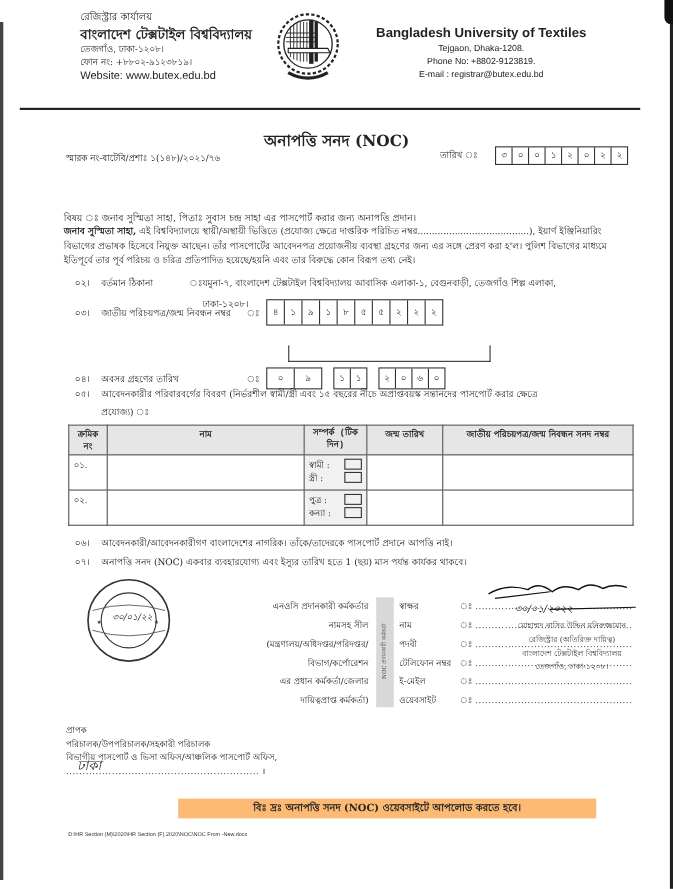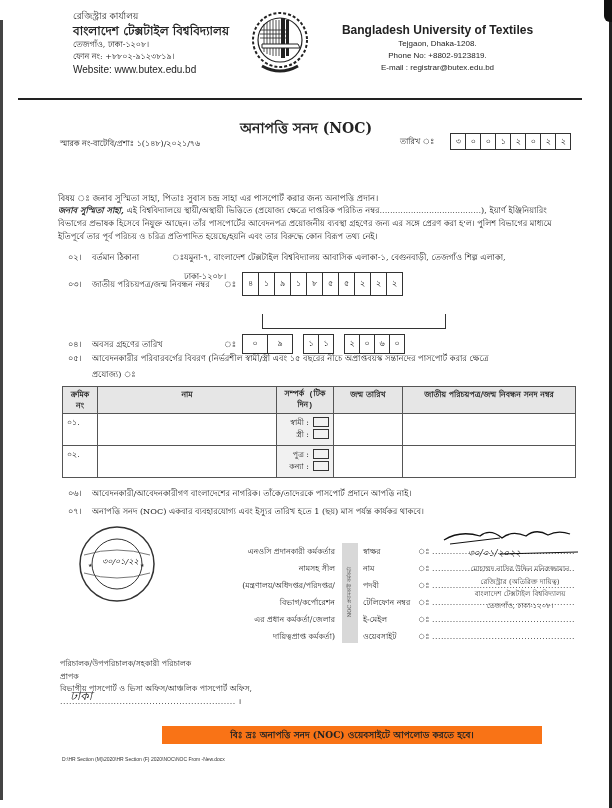--- a/index.html
+++ b/index.html
@@ -22,51 +22,51 @@
   .hdr-rule{position:absolute;left:18px;top:98px;width:564px;height:2px;background:#222;}
   
   .title{position:absolute;left:0;width:612px;top:117px;text-align:center;font-size:14px;font-weight:bold;}
   .memo{position:absolute;left:60px;top:137px;font-size:8px;}
   .date-wrap{position:absolute;left:400px;top:133px;display:flex;align-items:center;font-size:8px;}
   .digbox{display:inline-flex;border:1px solid #333;}
   .digbox span{display:inline-block;width:14px;height:15px;line-height:15px;text-align:center;border-right:1px solid #333;font-size:8px;}
   .digbox span:last-child{border-right:none;}
   .subject{position:absolute;left:58px;top:160px;font-size:8.5px;font-weight:normal;margin-top:32px;}
   .para{position:absolute;left:58px;top:204px;width:500px;font-size:8.2px;line-height:13px;}
-  .para b{font-weight:bold;font-style:italic;}
+  .para b{font-weight:bold;}
   .row{position:absolute;left:68px;font-size:8.2px;line-height:13px;}
   .row .num{display:inline-block;width:24px;}
   .row .lbl{display:inline-block;width:132px;}
   .row .colon{display:inline-block;width:12px;}
   .bigdig span{width:15px;height:22px;line-height:22px;}
   .retire-group{display:inline-flex;margin-right:10px;}
   .retire-group span{width:14px;height:18px;line-height:18px;}
   
   table.fam{position:absolute;left:62px;top:386px;width:514px;border-collapse:collapse;font-size:7.8px;}
   table.fam th,table.fam td{border:1px solid #555;padding:2px 4px;vertical-align:top;}
   table.fam th{background:#e6e6e6;font-weight:bold;text-align:center;line-height:11px;}
   table.fam td{height:27px;}
-  .rel-line{display:flex;align-items:center;justify-content:flex-end;gap:4px;height:12px;}
+  .rel-line{display:flex;align-items:center;justify-content:space-between;gap:4px;height:12px;}
   .rel-line .cb{display:inline-block;width:14px;height:8px;border:1px solid #333;}
   td.relc{background:#f1f1f1;}
   .note6,.note7{position:absolute;left:68px;font-size:8.2px;}
   .note6{top:487px;}
   .note7{top:505px;}
   
   .seal{position:absolute;left:78px;top:525px;width:78px;height:78px;}
   .sig-left{position:absolute;left:215px;top:543px;width:120px;text-align:right;font-size:7.8px;line-height:17px;}
   .vert-stamp{position:absolute;left:342px;top:543px;width:16px;height:100px;background:#d8d8d8;}
   .sig-mid{position:absolute;left:363px;top:543px;font-size:7.8px;line-height:17px;}
   .sig-right{position:absolute;left:418px;top:543px;font-size:7.8px;line-height:17px;}
   .dots{letter-spacing:0.5px;color:#333;}
   .hand{position:absolute;font-family:"DejaVu Serif",serif;font-style:italic;color:#1a1a1a;}
   .stampline{position:absolute;left:440px;font-size:7px;color:#333;width:160px;text-align:center;}
   
   .recipient{position:absolute;left:60px;top:658px;font-size:7.8px;line-height:12.5px;}
-  .footer-bar{position:absolute;left:162px;top:726px;width:380px;height:18px;background:#f97316;text-align:center;font-size:9px;font-weight:bold;line-height:18px;}
+  .footer-bar{position:absolute;left:162px;top:726px;width:380px;height:18px;background:#fdba74;text-align:center;font-size:9px;font-weight:bold;line-height:18px;}
   .filepath{position:absolute;left:62px;top:756px;font-family:"Liberation Sans",sans-serif;font-size:5px;color:#333;}
 </style>
 </head>
 <body>
 
 <div class="border-left"></div>
 <div class="border-right"></div>
 <div class="corner-tr"></div>
 
 <div class="hdr-bn">
@@ -278,22 +278,22 @@
   <path d="M60 28 L138 26" fill="none" stroke="#111" stroke-width="1"></path>
 </svg>
 <div class="hand" style="left:468px;top:546px;font-size:9px;">৩০/০১/২০২২</div>
 
 <div class="stampline" style="top:563px;">মোহাম্মদ নাসির উদ্দিন মনিরুজ্জামান</div>
 <div class="stampline" style="top:576px;">রেজিস্ট্রার (অতিরিক্ত দায়িত্ব)</div>
 <div class="stampline" style="top:588px;">বাংলাদেশ টেক্সটাইল বিশ্ববিদ্যালয়</div>
 <div class="stampline" style="top:600px;">তেজগাঁও, ঢাকা-১২০৮।</div>
 
 <div class="recipient">
+  <div>প্রাপক</div>
   <div>পরিচালক/উপপরিচালক/সহকারী পরিচালক</div>
-  <div>প্রাপক</div>
   <div>বিভাগীয় পাসপোর্ট ও ভিসা অফিস/আঞ্চলিক পাসপোর্ট অফিস,</div>
   <div style="position:relative;">
     <span class="dots">...........................................................</span> ।
     <span class="hand abs" style="left:10px;top:-6px;font-size:12px;">ঢাকা</span>
   </div>
 </div>
 
 <div class="footer-bar">বিঃ দ্রঃ অনাপত্তি সনদ (NOC) ওয়েবসাইটে আপলোড করতে হবে।</div>
 <div class="filepath">D:\HR Section (M)\2020\HR Section (F) 2020\NOC\NOC From -New.docx</div>
 

